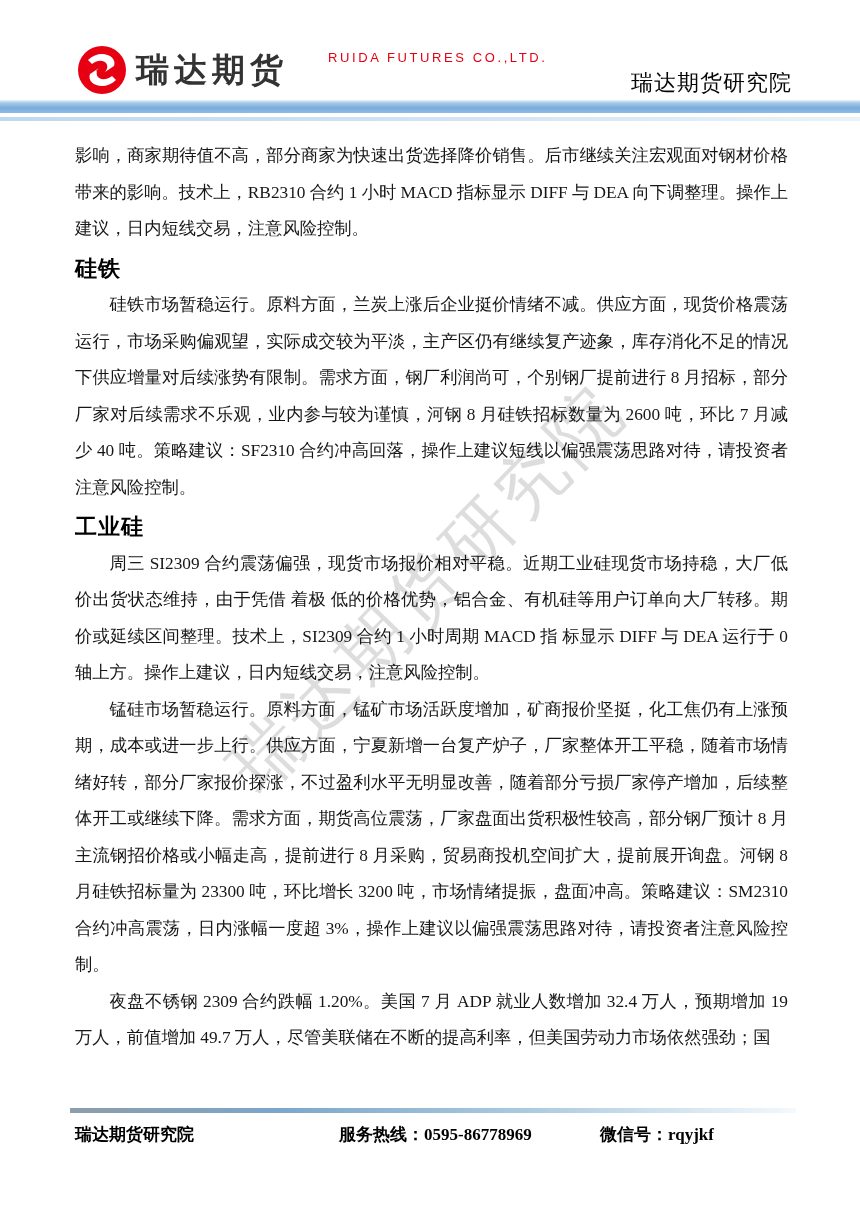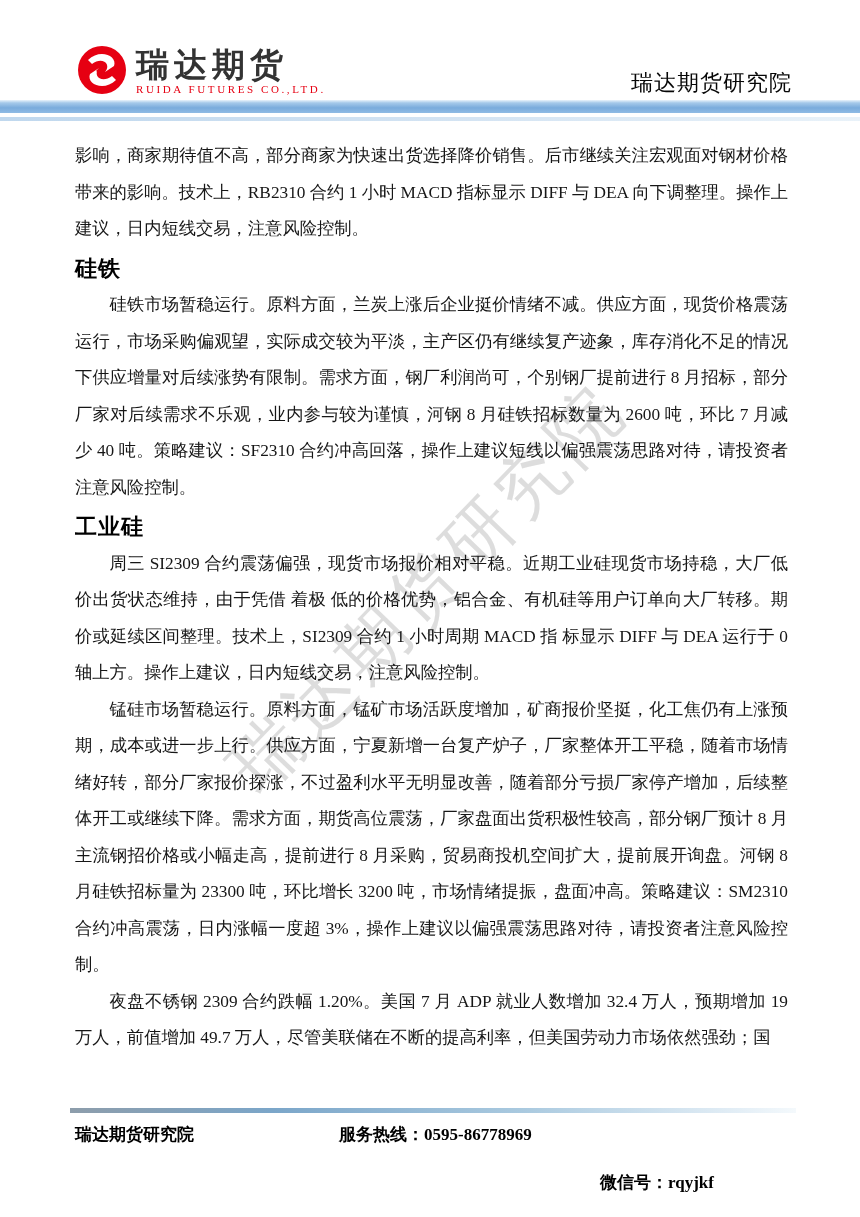--- a/index.html
+++ b/index.html
@@ -8,29 +8,29 @@
     width:860px;height:1217px;
     background:#ffffff;
     overflow:hidden;
     font-family:"Liberation Serif","DejaVu Serif",serif;
     color:#161616;
   }
   
   .header{position:absolute;top:0;left:0;width:860px;height:100px;}
   .logo{position:absolute;left:74px;top:42px;display:flex;align-items:center;}
   .logo-emblem{width:56px;height:56px;flex:0 0 auto;}
-  .logo-text{margin-left:6px;display:flex;flex-direction:column;}
+  .logo-text{margin-left:6px;display:flex;flex-direction:row;gap:40px;}
   .brand-cn{
     font-family:"Liberation Sans","DejaVu Sans",sans-serif;
     font-weight:bold;font-size:33px;line-height:36px;
     color:#333333;letter-spacing:5px;white-space:nowrap;
   }
   .brand-en{
-    font-family:Liberation Serif, serif;
-    font-size:11px;line-height:10px;color:#e60012;
+    font-family:Liberation Sans, sans-serif;
+    font-size:13px;line-height:10px;color:#e60012;
     letter-spacing:2.6px;white-space:nowrap;margin-top:1px;
   }
   .institute-title{
     position:absolute;right:68px;top:68px;
     font-family:"Liberation Sans","DejaVu Sans",sans-serif;
     font-size:22px;color:#060606;letter-spacing:1px;white-space:nowrap;
   }
   .bar-main{
     position:absolute;top:100px;left:0;width:860px;height:13px;
     background:linear-gradient(180deg,#eaf3fb 0%,#a6c9ea 22%,#7aabdc 60%,#8fbbe4 100%);
@@ -66,21 +66,21 @@
   .foot-bar{
     position:absolute;top:1108px;left:70px;width:726px;height:5px;
     background:linear-gradient(90deg,#8d9dab 0%,#7ba6c9 28%,#a9c9df 62%,#e3eef6 92%,#f4f9fc 100%);
   }
   .foot-row{
     position:absolute;top:1122px;left:75px;width:713px;height:26px;
     font-weight:bold;font-size:17px;line-height:26px;color:#000;
   }
   .foot-left{position:absolute;left:0;top:0;white-space:nowrap;}
   .foot-mid{position:absolute;left:264px;top:0;white-space:nowrap;}
-  .foot-right{position:absolute;left:525px;top:0;white-space:nowrap;margin-top:48px;}
+  .foot-right{position:absolute;left:525px;top:0;white-space:nowrap;}
 </style>
 </head>
 <body>
 
 <div class="page">
 
   <div class="header">
     <div class="logo">
       <svg class="logo-emblem" viewBox="0 0 56 56" xmlns="http://www.w3.org/2000/svg" aria-hidden="true">
         <circle cx="28" cy="28" r="24" fill="#e60012"></circle>

